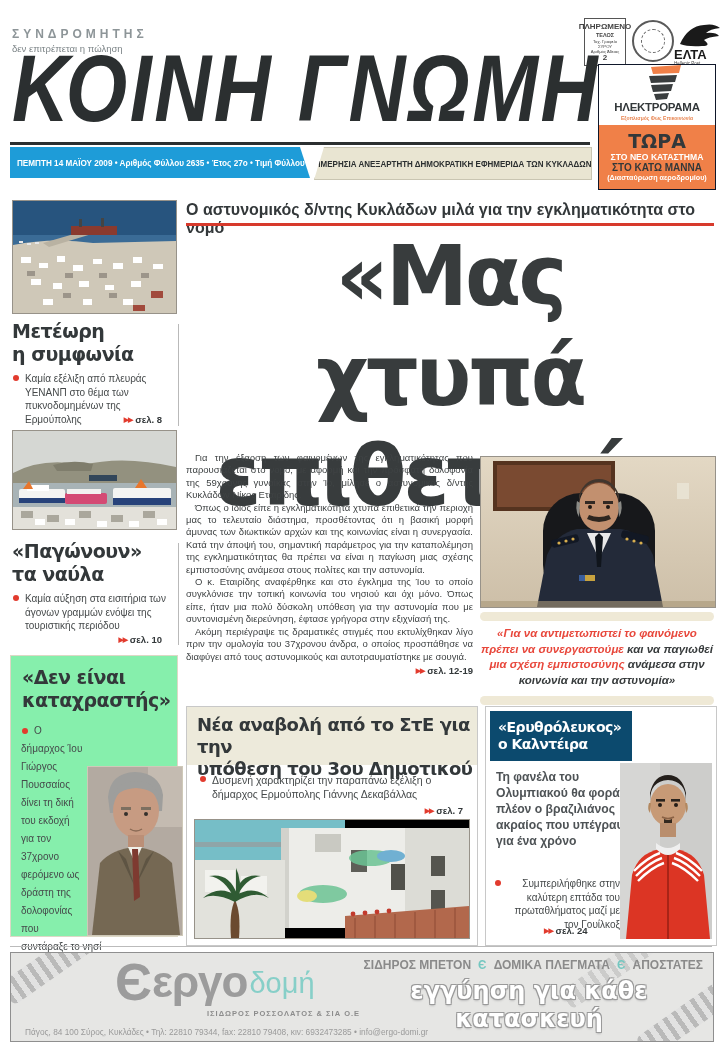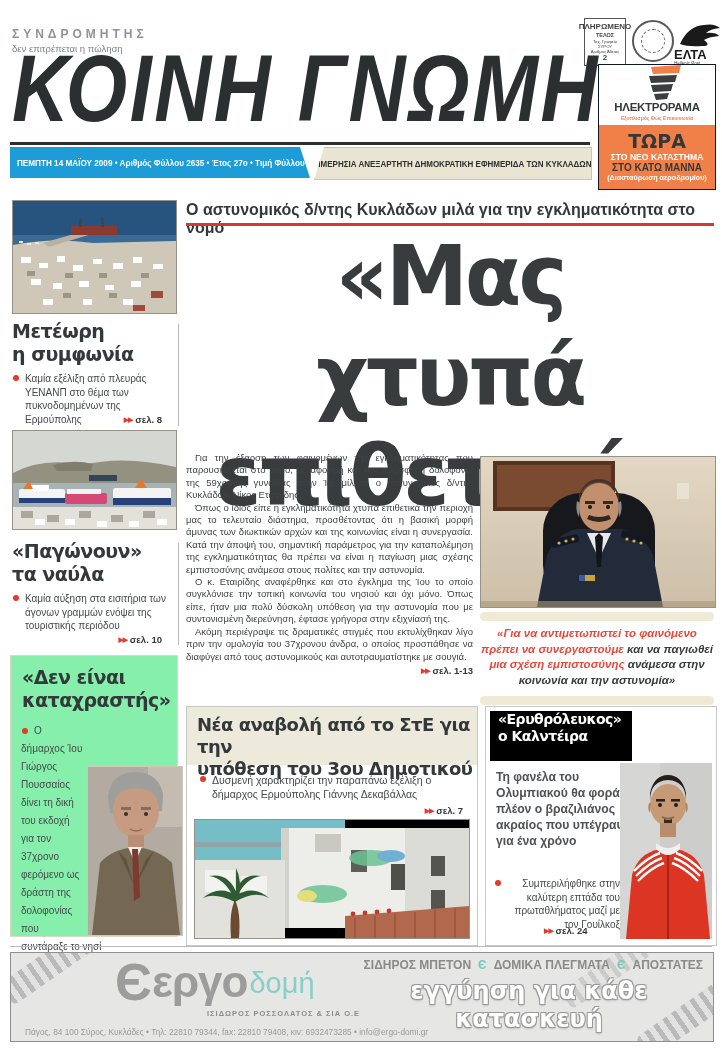--- a/index.html
+++ b/index.html
@@ -88,22 +88,22 @@
   .schoolbox{left:186px;top:706px;width:290px;height:238px;background:#fff;border:1px solid #c8c8c8;}
   .school-head{position:absolute;left:0;top:0;width:100%;height:58px;background:#edeadb;}
   .school-title{position:absolute;left:10px;top:7px;font-family:"DejaVu Sans",sans-serif;
                 font-size:18px;font-weight:bold;line-height:22px;color:#33383a;letter-spacing:-0.5px;}
   .school-bullet{position:absolute;left:12px;top:66px;width:264px;}
   .school-ref{position:absolute;right:14px;top:98px;}
   .school-photo{position:absolute;left:7px;top:112px;}
 
   
   .sportsbox{left:485px;top:706px;width:230px;height:238px;background:#fff;border:1px solid #c8c8c8;}
-  .sports-head{position:absolute;left:4px;top:4px;width:142px;height:50px;background:#000000;
-               display:flex;align-items:flex-start;}
+  .sports-head{position:absolute;left:4px;top:4px;width:142px;height:50px;background:#0c4a6e;
+               display:flex;align-items:center;}
   .sports-title{font-family:"DejaVu Sans",sans-serif;font-size:14px;font-weight:bold;
                 line-height:17px;color:#fff;padding-left:8px;letter-spacing:-0.5px;}
   .sports-intro{position:absolute;left:10px;top:62px;width:142px;
                 font-size:12.2px;line-height:16px;font-weight:600;color:#4e5356;}
   .sports-photo{position:absolute;left:134px;top:56px;}
   .sports-bullet{position:absolute;left:8px;top:170px;width:126px;text-align:right;}
   .sports-ref{position:absolute;left:58px;top:218px;}
 
   
   .footline{left:10px;top:946px;width:702px;height:1px;background:#bbb;}
@@ -328,21 +328,21 @@
     <div>επιθετικά»</div>
   </div>
 
   <div class="abs lead-body">
     <p>Για την έξαρση των φαινομένων της εγκληματικότητας που παρουσιάζεται στο νομό, με αφορμή και την πρόσφατη δολοφονία της 59χρονης γυναίκας στην Ίο, μίλησε ο αστυνομικός δ/ντης Κυκλάδων Νίκος Εταιρίδης.</p>
     <p>Όπως ο ίδιος είπε η εγκληματικότητα χτυπά επιθετικά την περιοχή μας το τελευταίο διάστημα, προσθέτοντας ότι η βασική μορφή άμυνας των διωκτικών αρχών και της κοινωνίας είναι η συνεργασία. Κατά την άποψή του, σημαντική παράμετρος για την καταπολέμηση της εγκληματικότητας θα πρέπει να είναι η παγίωση μιας σχέσης εμπιστοσύνης ανάμεσα στους πολίτες και την αστυνομία.</p>
     <p>Ο κ. Εταιρίδης αναφέρθηκε και στο έγκλημα της Ίου το οποίο συγκλόνισε την τοπική κοινωνία του νησιού και όχι μόνο. Όπως είπε, ήταν μια πολύ δύσκολη υπόθεση για την αστυνομία που με συντονισμένη διερεύνηση, έφτασε γρήγορα στην εξιχνίασή της.</p>
     <p>Ακόμη περιέγραψε τις δραματικές στιγμές που εκτυλίχθηκαν λίγο πριν την ομολογία του 37χρονου άνδρα, ο οποίος προσπάθησε να διαφύγει από τους αστυνομικούς και αυτοτραυματίστηκε με σουγιά.</p>
     <div class="pageref lead-ref">
       <span class="arrows">▶▶</span>
-      <span>σελ. 1-13</span>
+      <span>σελ. 12-19</span>
     </div>
   </div>
 
   <div class="abs photo" style="left:480px;top:456px;">
     <svg width="234" height="150" viewBox="0 0 234 150">
       <defs>
         <linearGradient id="wall" x1="0" y1="0" x2="0" y2="1">
           <stop offset="0" stop-color="#e3d8c4"></stop>
             <stop offset="1" stop-color="#cdbfa8"></stop>
         </linearGradient>

